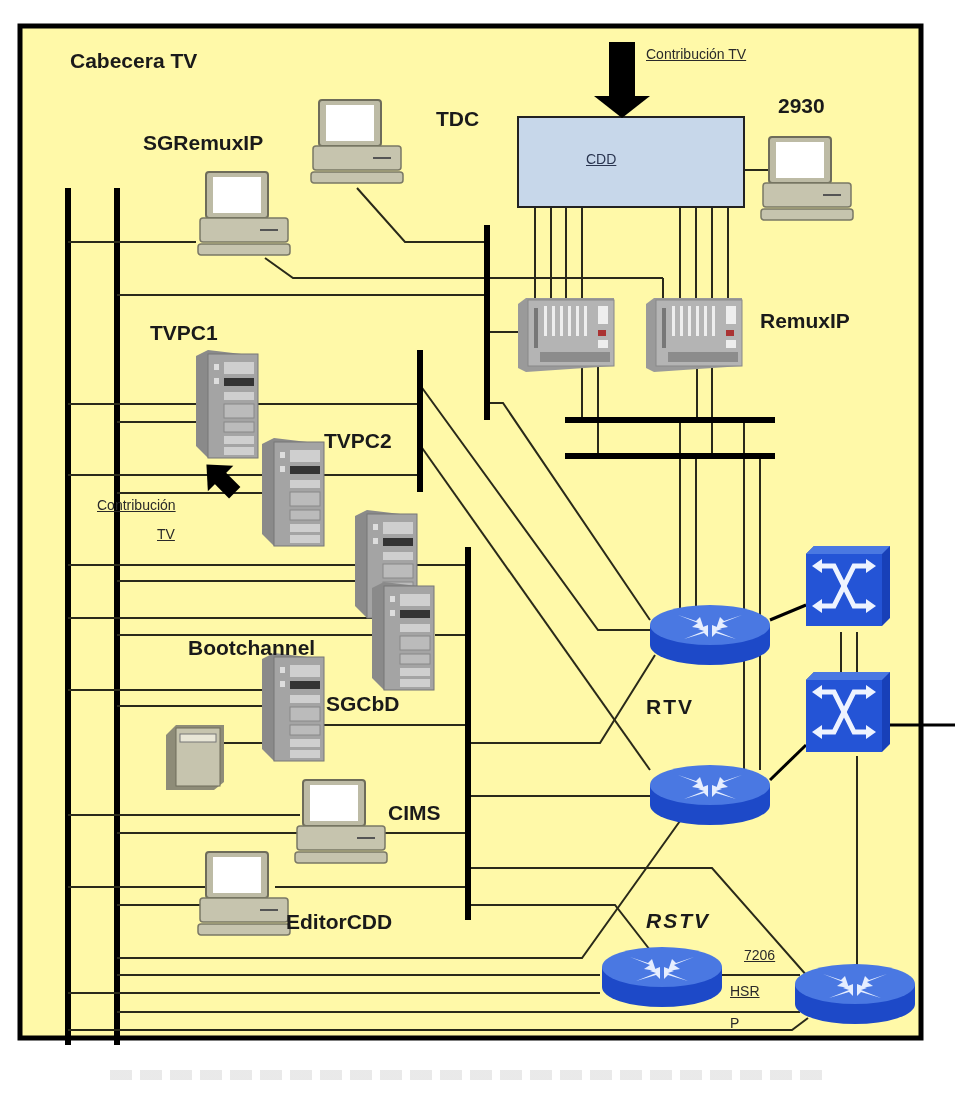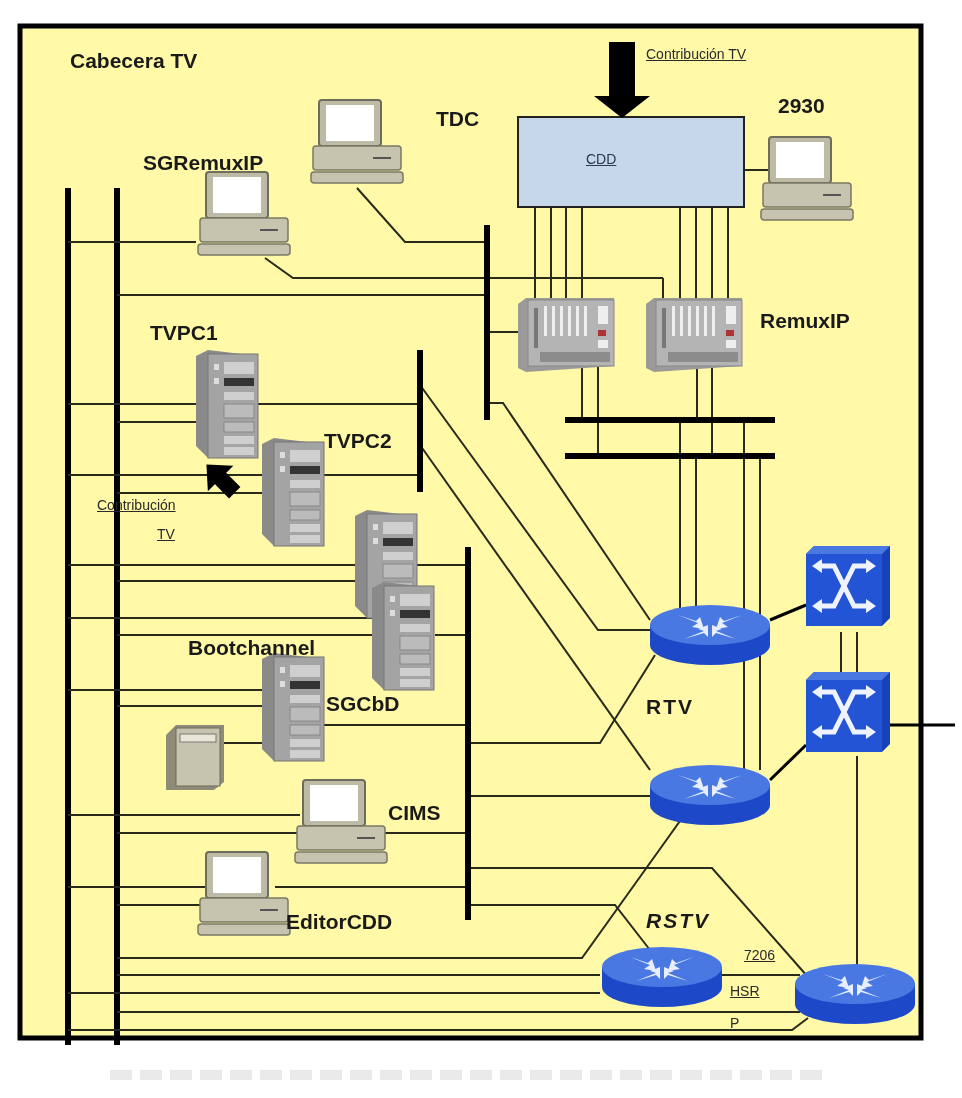--- a/index.html
+++ b/index.html
@@ -262,21 +262,21 @@
   <g>
       <use href="#switch" transform="translate(806,672)"></use>
     </g>
 </svg>
 
 <div class="lbl b" style="left:70px;top:50px;">Cabecera TV</div>
 <div class="lbl n" style="left:646px;top:47px;">Contribución TV</div>
 <div class="lbl b" style="left:778px;top:95px;">2930</div>
 <div class="lbl n" style="left:586px;top:152px;color:#2a3550;">CDD</div>
 <div class="lbl b" style="left:405px;top:108px;margin-left:31px;">TDC</div>
-<div class="lbl b" style="left:143px;top:152px;">SGRemuxIP</div>
+<div class="lbl b" style="left:143px;top:132px;">SGRemuxIP</div>
 <div class="lbl b" style="left:760px;top:310px;">RemuxIP</div>
 <div class="lbl b" style="left:150px;top:322px;">TVPC1</div>
 <div class="lbl b" style="left:324px;top:430px;">TVPC2</div>
 <div class="lbl n" style="left:97px;top:498px;">Contribución</div>
 <div class="lbl n" style="left:157px;top:527px;">TV</div>
 <div class="lbl b" style="left:188px;top:589px;margin-top:48px;">Bootchannel</div>
 <div class="lbl b" style="left:326px;top:693px;">SGCbD</div>
 <div class="lbl b" style="left:388px;top:802px;">CIMS</div>
 <div class="lbl b" style="left:286px;top:911px;">EditorCDD</div>
 <div class="lbl b" style="left:646px;top:696px;letter-spacing:2px;">RTV</div>

